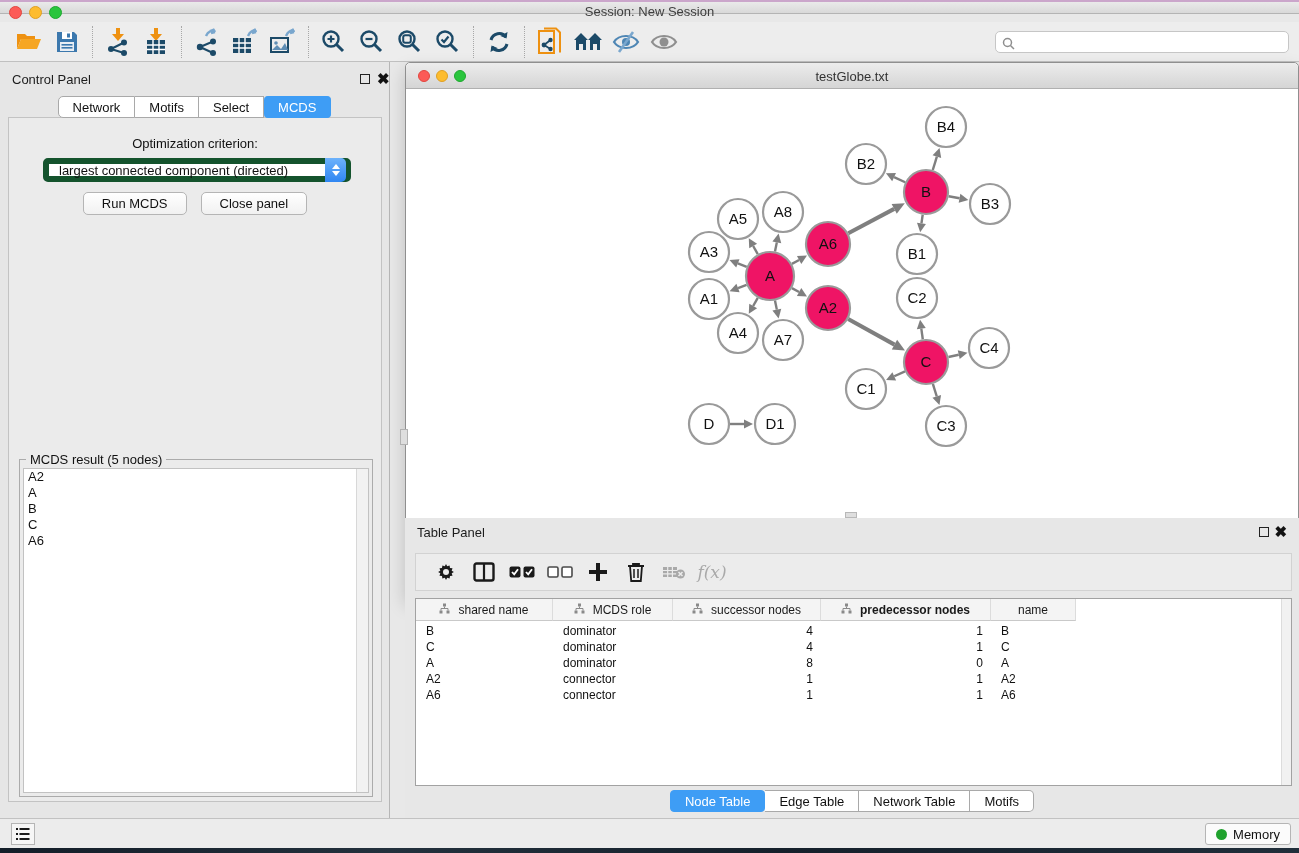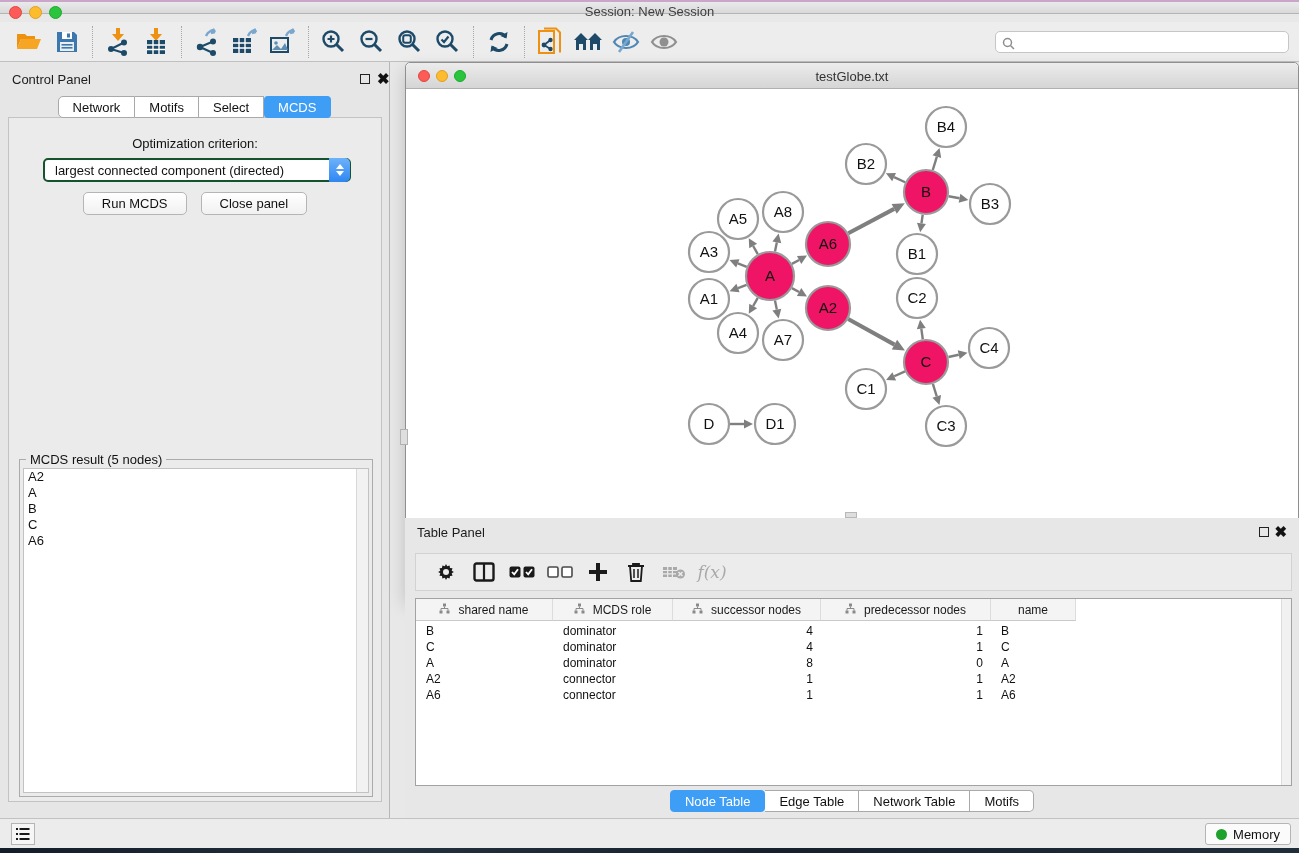--- a/index.html
+++ b/index.html
@@ -39,21 +39,21 @@
   .cp-tabs { position:absolute; left:0; right:0; top:34px; display:flex; justify-content:center; z-index:2; }
   .tab { height:22px; padding:0 14px; display:flex; align-items:center; font-size:13px;
     background:#fff; border:1px solid #a9a9a9; border-left:none; color:#111; }
   .tab:first-child { border-left:1px solid #a9a9a9; border-radius:5px 0 0 5px; }
   .tab:last-child { border-radius:0 5px 5px 0; }
   .tab.active { background:#3e9df5; border-color:#3e9df5; color:#fff; border-radius:4px; }
   .cp-inner { position:absolute; left:8px; top:55px; width:374px; height:685px;
     background:#ebebeb; border:1px solid #c3c3c3; }
   .opt-label { position:absolute; left:0; right:0; top:18px; text-align:center; font-size:13px; color:#111; }
   .combo { position:absolute; left:34px; top:40px; width:308px; height:24px; background:#fff;
-    border:2px solid #14532d; border-radius:5px; display:flex; align-items:center; }
+    border:6px solid #14532d; border-radius:5px; display:flex; align-items:center; }
   .combo-text { flex:1; font-size:13px; color:#111; padding-left:10px; white-space:nowrap; }
   .combo-step { width:21px; height:24px; margin-right:-1px; background:linear-gradient(#6db2fb,#2f86f2);
     border-radius:0 5px 5px 0; display:flex; flex-direction:column; align-items:center; justify-content:center; gap:2px; }
   .arr-up { width:0; height:0; border-left:4px solid transparent; border-right:4px solid transparent; border-bottom:5px solid #fff; }
   .arr-dn { width:0; height:0; border-left:4px solid transparent; border-right:4px solid transparent; border-top:5px solid #fff; }
   .cp-buttons { position:absolute; left:0; right:0; top:74px; display:flex; justify-content:center; gap:14px; }
   .btn { height:23px; padding:0 18px; background:linear-gradient(#ffffff,#f1f1f1); border:1px solid #b5b5b5;
     border-radius:5px; font-size:13px; color:#111; display:flex; align-items:center;text-align:right; }
   .result-box { position:absolute; left:10px; top:341px; width:354px; height:338px; border:1px solid #ababab; }
   .result-legend { position:absolute; left:6px; top:-8px; background:#ebebeb; padding:0 4px; font-size:13px; color:#111; }
@@ -478,21 +478,21 @@
           </div>
           <div class="th-cell" style="width: 148px;">
             <span><svg width="11" height="11" viewBox="0 0 11 11">
                 <rect x="4" y="0.5" width="3" height="3" fill="#8a8a8a"></rect>
                 <path d="M5.5 3.5 V5.5 M2 7.5 V5.5 H9 V7.5" stroke="#8a8a8a" stroke-width="1" fill="none"></path>
                 <rect x="0.5" y="7.5" width="3" height="3" fill="#8a8a8a"></rect>
                 <rect x="7.5" y="7.5" width="3" height="3" fill="#8a8a8a"></rect>
               </svg></span>
             <span>successor nodes</span>
           </div>
-          <div class="th-cell" style="width: 170px;">
+          <div class="th-cell" style="width: 170px; font-weight: bold;">
             <span><svg width="11" height="11" viewBox="0 0 11 11">
                 <rect x="4" y="0.5" width="3" height="3" fill="#8a8a8a"></rect>
                 <path d="M5.5 3.5 V5.5 M2 7.5 V5.5 H9 V7.5" stroke="#8a8a8a" stroke-width="1" fill="none"></path>
                 <rect x="0.5" y="7.5" width="3" height="3" fill="#8a8a8a"></rect>
                 <rect x="7.5" y="7.5" width="3" height="3" fill="#8a8a8a"></rect>
               </svg></span>
             <span>predecessor nodes</span>
           </div>
           <div class="th-cell" style="width: 85px;">
             <span>name</span>

